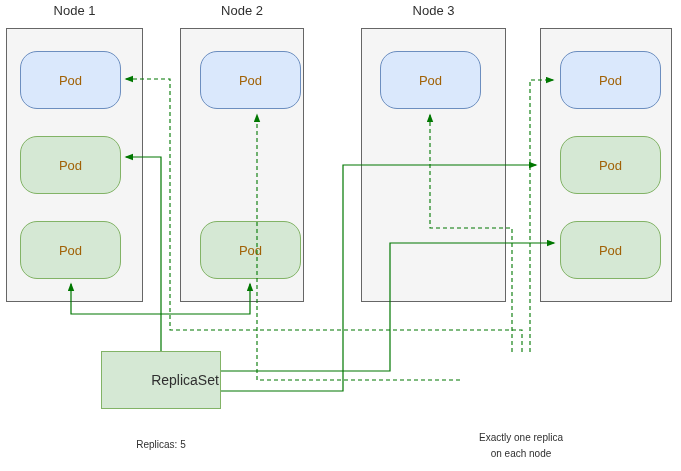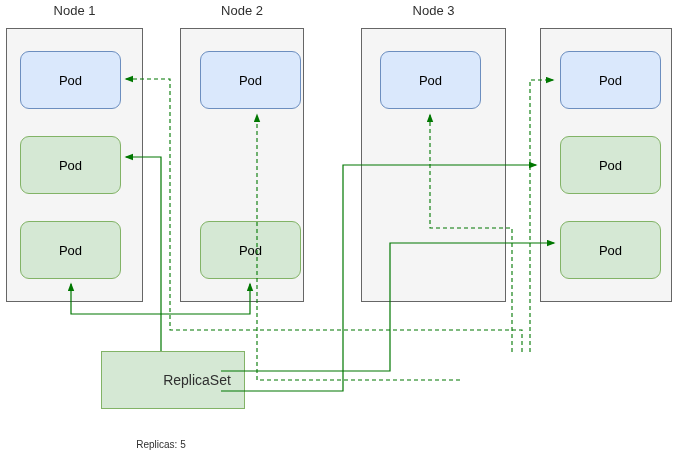--- a/index.html
+++ b/index.html
@@ -20,36 +20,36 @@
     text-align:center; font-size:13px; color:#2f2f2f;
   }
   .node-box {
     position:absolute; top:28px; left:0; right:0; height:274px;
     background:var(--node-fill,#f5f5f5);
     border:1px solid var(--node-border,#666666);
     box-sizing:border-box;
   }
   .pod {
     position:absolute; width:101px; height:58px;
-    border-radius:9px; box-sizing:border-box;
+    border-radius:17px; box-sizing:border-box;
     display:flex; align-items:center; justify-content:center;
-    font-size:13px; color:#000000;
+    font-size:13px; color:#a16207;
   }
   .pod.blue  { background:var(--pod-blue-fill,#dae8fc);  border:1px solid var(--pod-blue-border,#6c8ebf); }
   .pod.green { background:var(--pod-green-fill,#d5e8d4); border:1px solid var(--pod-green-border,#82b366); }
   .s1 { top:22px; } .s2 { top:107px; } .s3 { top:192px; }
   .ng1 .pod { left:13px; } .ng2 .pod { left:19px; }
   .ng3 .pod { left:18px; } .ng4 .pod { left:19px; }
   .ctl {
     position:absolute; box-sizing:border-box;
     display:flex; align-items:center; justify-content:center;
     font-size:14px; color:#2f2f2f;
   }
   .ctl-replicaset {
-    left:101px; top:351px; width:144px; height:58px;
+    left:101px; top:351px; width:120px; height:58px;
     background:var(--pod-green-fill,#d5e8d4);
     border:1px solid var(--pod-green-border,#82b366);
     padding-left:48px;
   }
   .ctl-daemonset {
     left:460px; top:352px; width:122px; height:59px;
     background:var(--pod-blue-fill,#dae8fc);
     border:1px solid var(--pod-blue-border,#6c8ebf);
   }
   .caption {
@@ -117,20 +117,22 @@
         </div>
     </div>
   </div>
 
   <div class="ctl ctl-replicaset">
     <span>ReplicaSet</span>
   </div>
 
   <div class="caption cap-rs">Replicas: 5</div>
   <div class="caption cap-ds">
+    <div>Exactly one replica</div>
+    <div>on each node</div>
   </div>
 
   <svg class="wires" width="681" height="471" viewBox="0 0 681 471">
     <defs>
       <marker id="ah" markerUnits="userSpaceOnUse" markerWidth="10" markerHeight="8" refX="7" refY="3.5" orient="auto">
         <path class="ah-fill" d="M0,0.3 L8.5,3.5 L0,6.7 Z"></path>
       </marker>
     </defs>
 
     <path class="ln" marker-end="url(#ah)" d="M161,351 L161,157 L126,157"></path>

